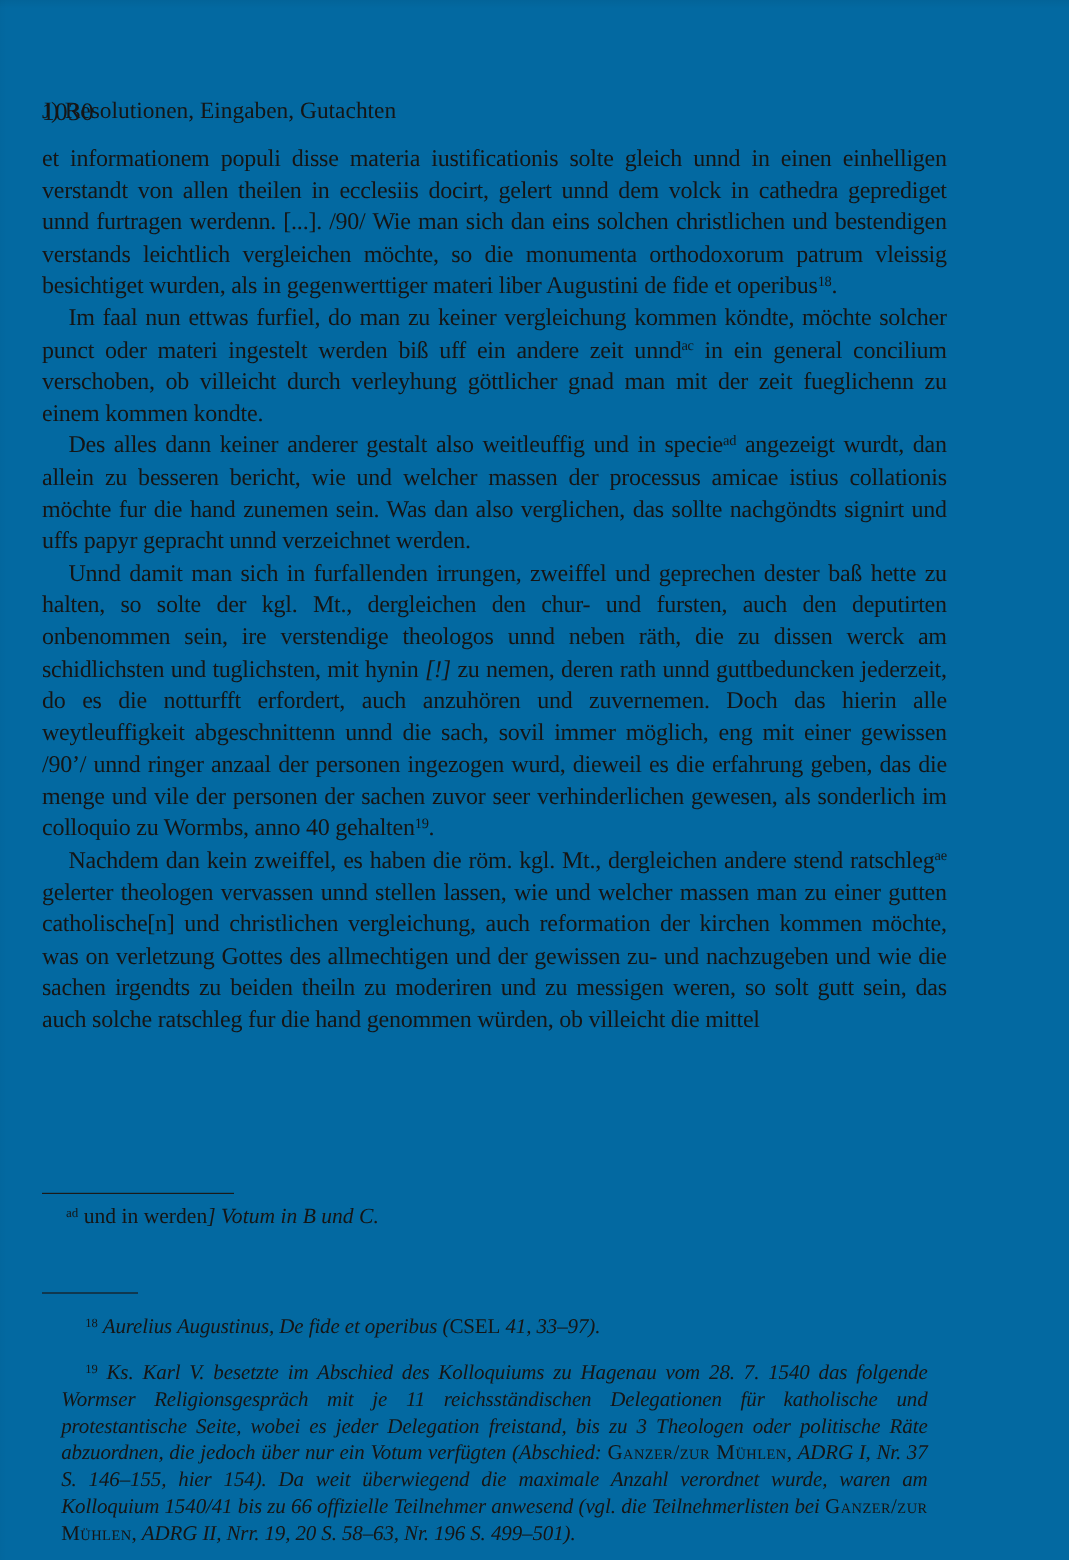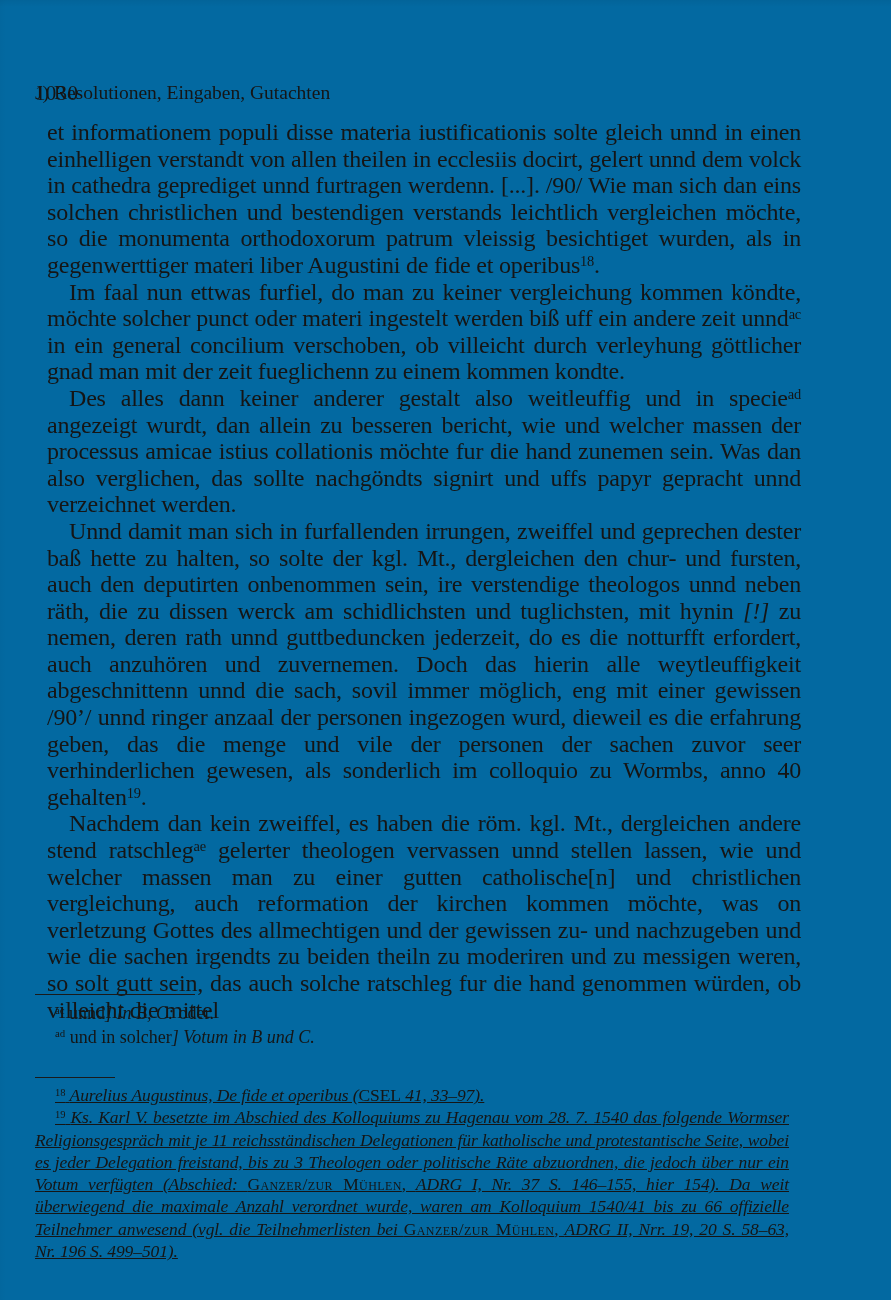--- a/index.html
+++ b/index.html
@@ -48,25 +48,24 @@
     right: 0;
     top: 1px;
     font-size: 19.5px;
   }
 
   .body-text {
     position: absolute;
     top: 119px;
     left: 35px;
     width: 754px;
-    font-size: 24px;
+    font-size: 20px;
     line-height: 26.6px;
     letter-spacing: -0.2px;
     text-align: justify;
-    margin-left: 12px;
   }
   .para { margin: 0; }
   .para.indent { text-indent: 22px; font-family: Liberation Serif, serif; }
 
   .apparatus {
     position: absolute;
     top: 994px;
     left: 35px;
     width: 754px;
     font-size: 18px;
@@ -84,21 +83,21 @@
     position: absolute;
     top: 1077px;
     left: 35px;
     width: 754px;
     font-size: 17.5px;
     line-height: 22.3px;
     letter-spacing: -0.1px;
     text-align: justify;
   }
   .rule-footnotes { width: 80px; margin-bottom: 6px; }
-  .fn { margin: 0; text-indent: 20px; text-decoration: underline; }
+  .fn { margin: 16px; text-indent: 20px; }
 
   
   .s-i  { font-style: italic; }
   .s-sc { font-variant: small-caps; font-style: normal; letter-spacing: 0.4px; }
   .s-sup {
     font-size: 60%;
     line-height: 0;
     position: relative;
     top: -0.5em;
     font-style: normal;
@@ -117,22 +116,21 @@
   <main class="body-text">
     <p class="para"><span>et informationem populi disse materia iustificationis solte gleich unnd in einen einhelligen verstandt von allen theilen in ecclesiis docirt, gelert unnd dem volck in cathedra geprediget unnd furtragen werdenn. [...]. /90/ Wie man sich dan eins solchen christlichen und bestendigen verstands leichtlich vergleichen möchte, so die monumenta orthodoxorum patrum vleissig besichtiget wurden, als in gegenwerttiger materi liber Augustini de fide et operibus</span><span class="s-sup">18</span><span>.</span></p>
     <p class="para indent"><span>Im faal nun ettwas furfiel, do man zu keiner vergleichung kommen köndte, möchte solcher punct oder materi ingestelt werden biß uff ein andere zeit unnd</span><span class="s-sup">ac</span><span> in ein general concilium verschoben, ob villeicht durch verleyhung göttlicher gnad man mit der zeit fueglichenn zu einem kommen kondte.</span></p>
     <p class="para indent"><span>Des alles dann keiner anderer gestalt also weitleuffig und in specie</span><span class="s-sup">ad</span><span> angezeigt wurdt, dan allein zu besseren bericht, wie und welcher massen der processus amicae istius collationis möchte fur die hand zunemen sein. Was dan also verglichen, das sollte nachgöndts signirt und uffs papyr gepracht unnd verzeichnet werden.</span></p>
     <p class="para indent"><span>Unnd damit man sich in furfallenden irrungen, zweiffel und geprechen dester baß hette zu halten, so solte der kgl. Mt., dergleichen den chur- und fursten, auch den deputirten onbenommen sein, ire verstendige theologos unnd neben räth, die zu dissen werck am schidlichsten und tuglichsten, mit hynin </span><span class="s-i">[!]</span><span> zu nemen, deren rath unnd guttbeduncken jederzeit, do es die notturfft erfordert, auch anzuhören und zuvernemen. Doch das hierin alle weytleuffigkeit abgeschnittenn unnd die sach, sovil immer möglich, eng mit einer gewissen /90’/ unnd ringer anzaal der personen ingezogen wurd, dieweil es die erfahrung geben, das die menge und vile der personen der sachen zuvor seer verhinderlichen gewesen, als sonderlich im colloquio zu Wormbs, anno 40 gehalten</span><span class="s-sup">19</span><span>.</span></p>
     <p class="para indent"><span>Nachdem dan kein zweiffel, es haben die röm. kgl. Mt., dergleichen andere stend ratschleg</span><span class="s-sup">ae</span><span> gelerter theologen vervassen unnd stellen lassen, wie und welcher massen man zu einer gutten catholische[n] und christlichen vergleichung, auch reformation der kirchen kommen möchte, was on verletzung Gottes des allmechtigen und der gewissen zu- und nachzugeben und wie die sachen irgendts zu beiden theiln zu moderiren und zu messigen weren, so solt gutt sein, das auch solche ratschleg fur die hand genommen würden, ob villeicht die mittel</span></p>
   </main>
 
   <section class="apparatus">
     <hr class="rule rule-apparatus">
-    <p class="app-note"><span class="s-sup">ac</span><span> unnd</span><span class="s-i">] In B, C:</span><span> oder.</span></p>
-    <p class="app-note"><span class="s-sup">ad</span><span> und in solcher</span><span class="s-i">] Votum in B und C.</span></p>
+    <p class="app-note"><span class="s-sup">ad</span><span> und in werden</span><span class="s-i">] Votum in B und C.</span></p>
   </section>
 
   <section class="footnotes">
     <hr class="rule rule-footnotes">
     <p class="fn"><span class="s-sup">18</span><span> </span><span class="s-i">Aurelius Augustinus, De fide et operibus (</span><span>CSEL</span><span class="s-i"> 41, 33–97).</span></p>
     <p class="fn"><span class="s-sup">19</span><span> </span><span class="s-i">Ks. Karl V. besetzte im Abschied des Kolloquiums zu Hagenau vom 28. 7. 1540 das folgende Wormser Religionsgespräch mit je 11 reichsständischen Delegationen für katholische und protestantische Seite, wobei es jeder Delegation freistand, bis zu 3 Theologen oder politische Räte abzuordnen, die jedoch über nur ein Votum verfügten (Abschied: </span><span class="s-sc">Ganzer/zur Mühlen</span><span>, </span><span class="s-i">ADRG I, Nr. 37 S. 146–155, hier 154). Da weit überwiegend die maximale Anzahl verordnet wurde, waren am Kolloquium 1540/41 bis zu 66 offizielle Teilnehmer anwesend (vgl. die Teilnehmerlisten bei </span><span class="s-sc">Ganzer/zur Mühlen</span><span>, </span><span class="s-i">ADRG II, Nrr. 19, 20 S. 58–63, Nr. 196 S. 499–501).</span></p>
   </section>
 
 </div>
 

